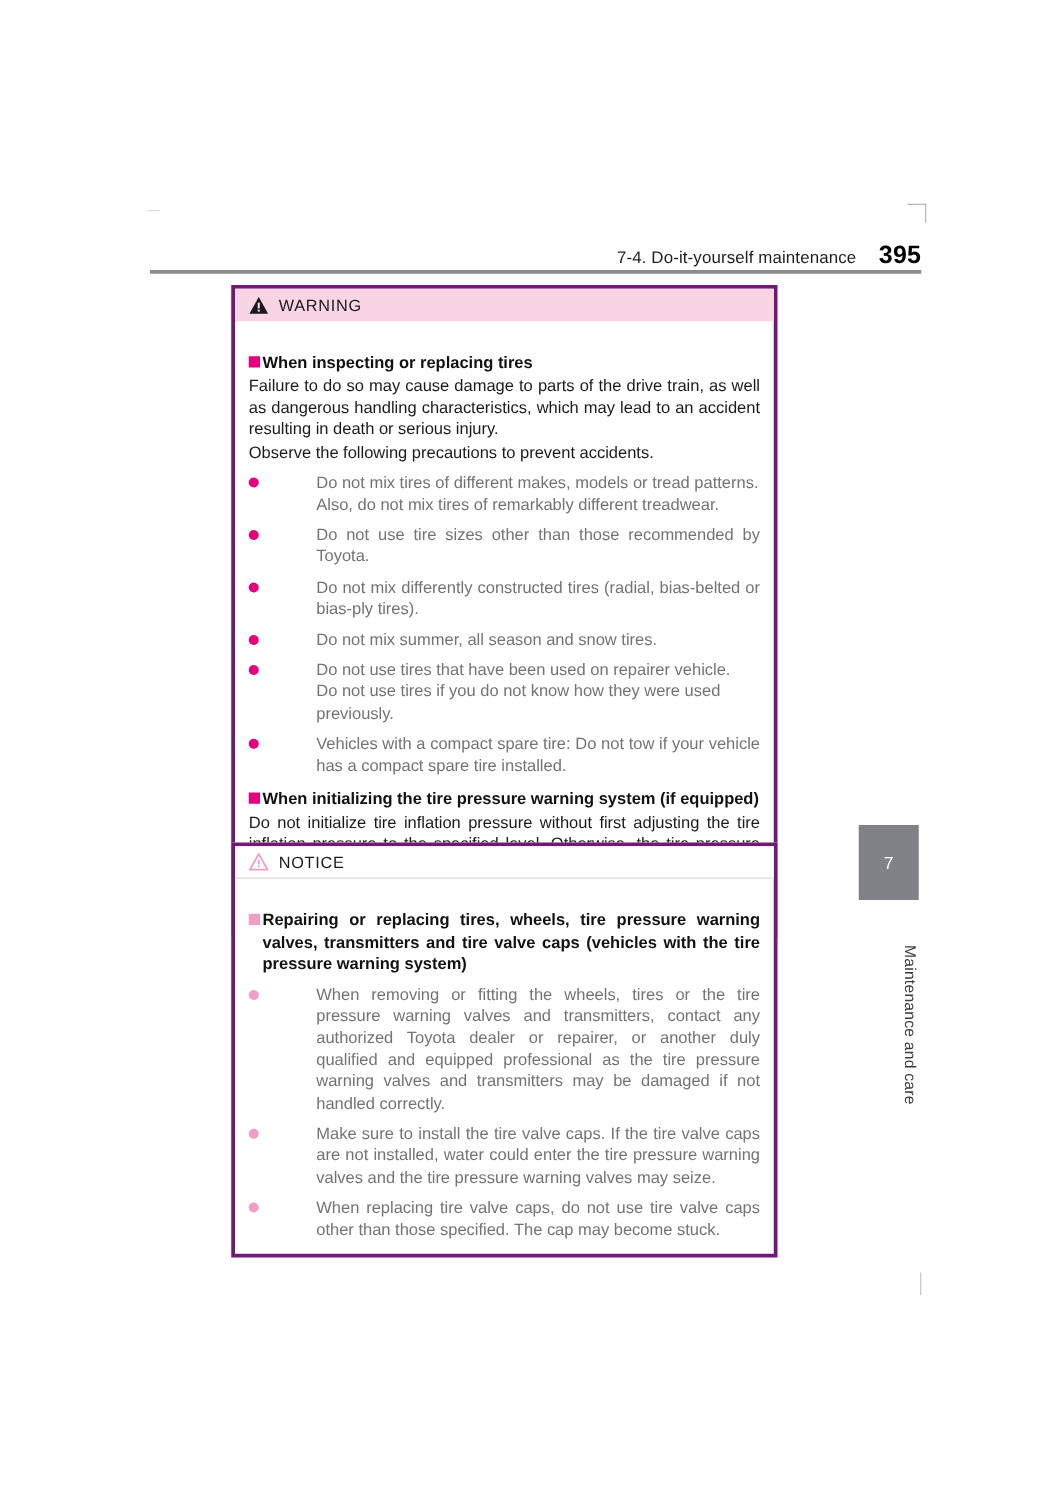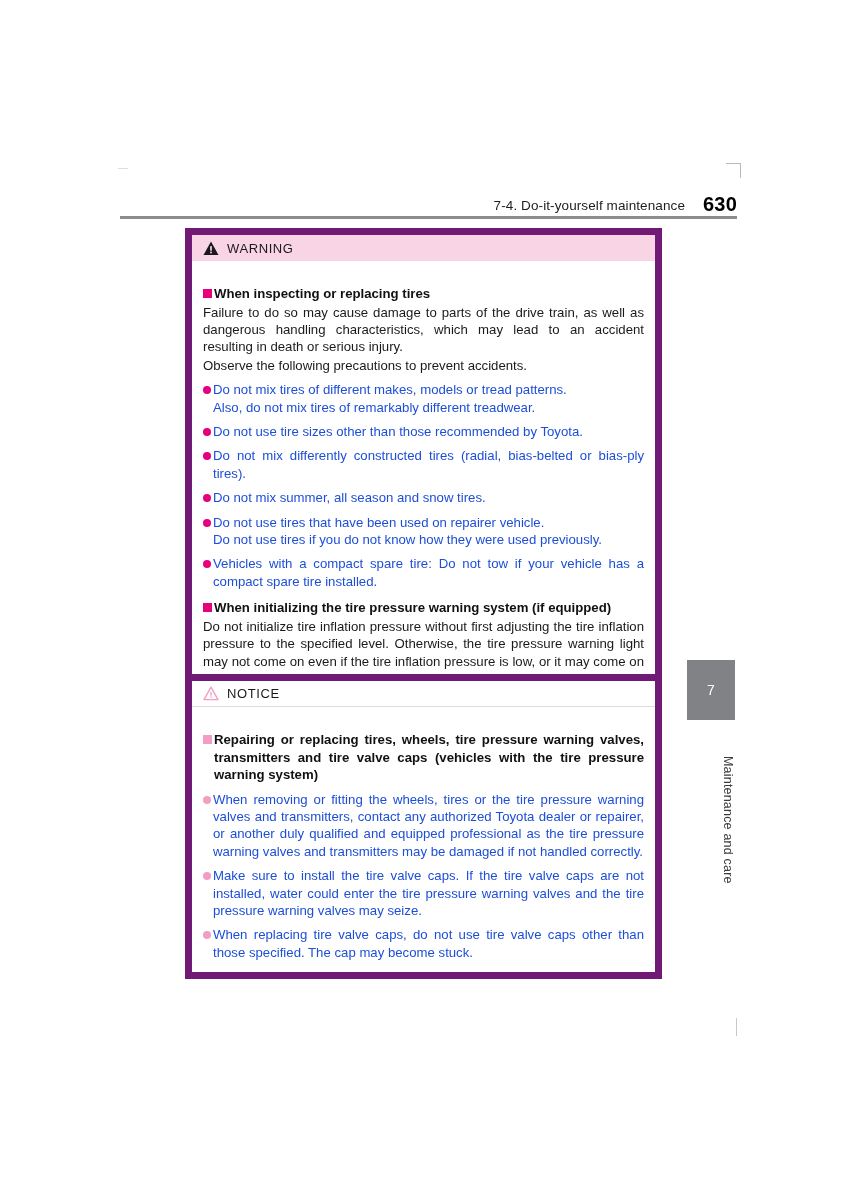--- a/index.html
+++ b/index.html
@@ -81,23 +81,23 @@
     left: 120px;
     width: 617px;
     height: 2.5px;
     background: #8c8c8c;
   }
 
   
   .callout {
     position: absolute;
     left: 185px;
-    width: 477px;
+    width: 437px;
     box-sizing: border-box;
-    border: 7px solid #701a75;
+    border: 3px solid #701a75;
     background: #ffffff;
   }
   .callout-warning { top: 228px; }
   .callout-notice  { top: 674px; }
 
   .callout-head {
     display: flex;
     align-items: center;
     gap: 8px;
     padding: 5px 10px 5px 11px;
@@ -175,24 +175,25 @@
     border-radius: 50%;
     margin-top: 5px;
     margin-right: 2px;
   }
   .dot-magenta { background: #e5007e; }
   .dot-pink    { background: #f29ec4; }
   .bullet-text {
     flex: 1 1 auto;
     font-size: 13.2px;
     line-height: 17.4px;
-    color: #1d4ed8;
+    color: #737373;
     text-align: justify;
     text-justify: inter-word;
     text-align-last: left;
+    margin-left: 44px;
   }
   .bullet-text .sub-line { display: block; text-align: left; }
 
   
   .chapter-tab {
     position: absolute;
     top: 660px;
     left: 687px;
     width: 48px;
     height: 60px;
@@ -229,21 +230,21 @@
 <body>
 
 <div class="page">
 
   <div class="crop-mark crop-tl"></div>
   <div class="crop-mark crop-tr"></div>
   <div class="crop-mark crop-br"></div>
 
   <div class="header">
     <div class="header-title">7-4. Do-it-yourself maintenance</div>
-    <div class="header-pageno">630</div>
+    <div class="header-pageno">395</div>
   </div>
   <div class="header-rule"></div>
 
   <div class="callout callout-warning">
     <div class="callout-head head-warning">
       <span>
         <svg class="tri-icon" width="16" height="15" viewBox="0 0 16 15" aria-hidden="true">
           <path d="M8 0.6 L15.5 14 L0.5 14 Z" fill="#1a1a1a"></path>
           <rect x="7.15" y="5.1" width="1.7" height="4.6" fill="#f8d4e4"></rect>
           <rect x="7.15" y="10.6" width="1.7" height="1.7" fill="#f8d4e4"></rect>

